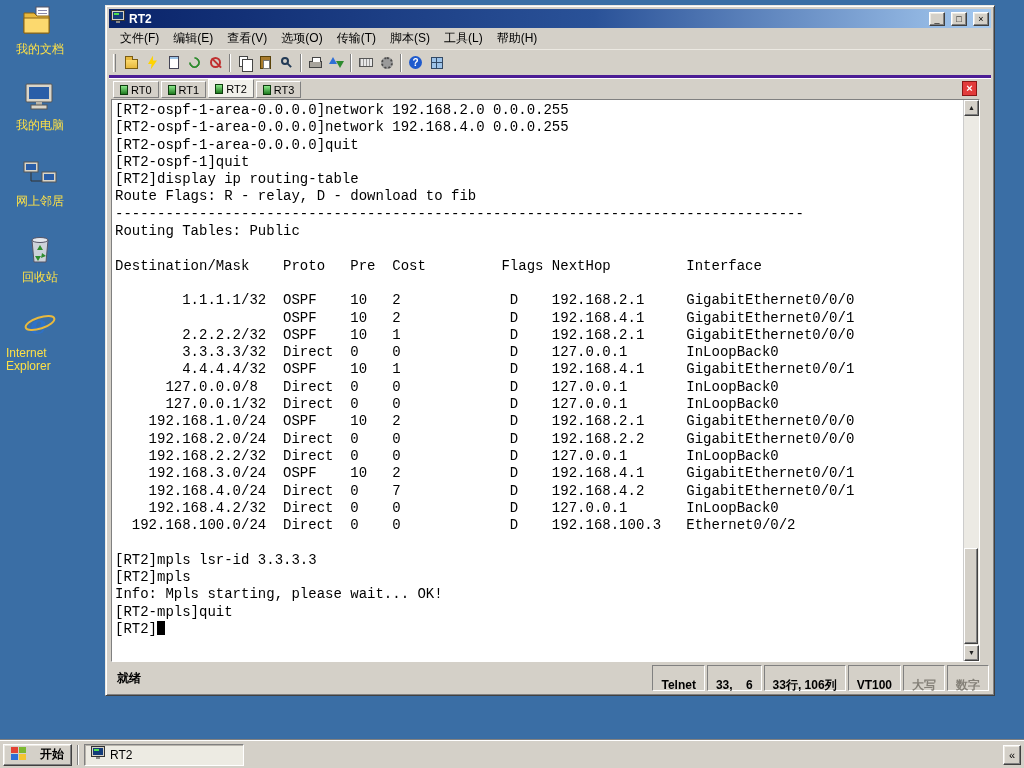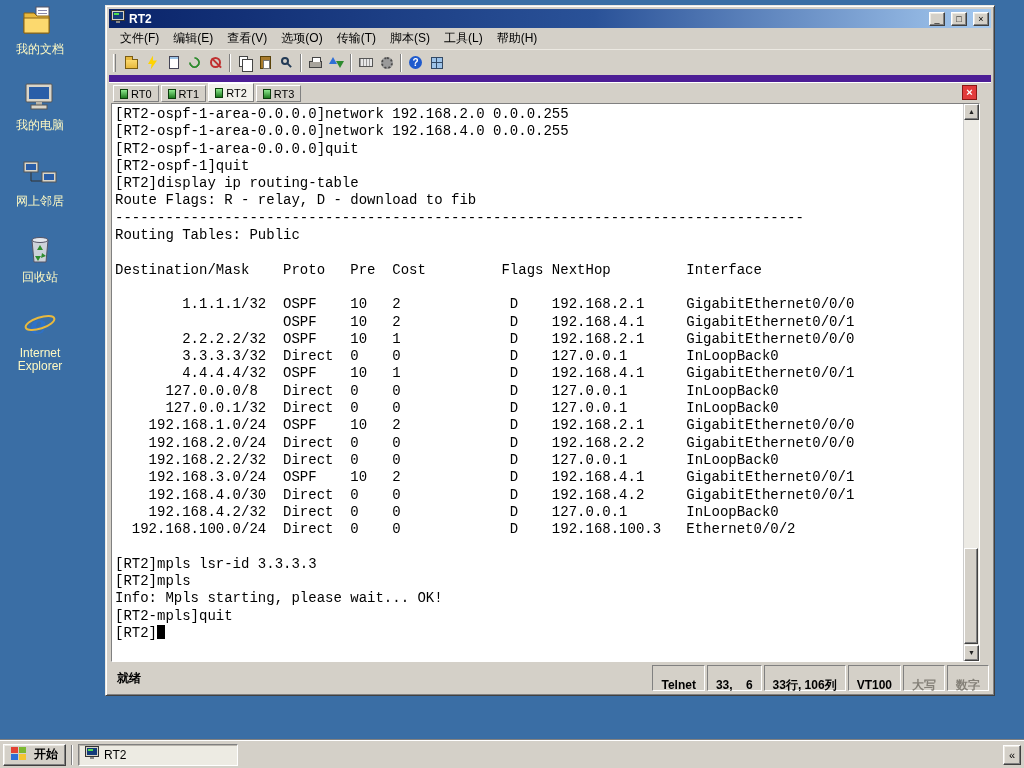--- a/index.html
+++ b/index.html
@@ -8,21 +8,21 @@
     background:#3A6EA5;
     overflow:hidden;
     position:relative;
     font-family:"Liberation Sans", sans-serif;
     -webkit-font-smoothing:none;
   }
 
   
   .dicons{position:absolute;left:6px;top:6px;width:68px;display:flex;flex-direction:column;gap:26px;}
   .dicon{display:flex;flex-direction:column;align-items:center;gap:3px;cursor:default;}
-  .dlabel{color:#fef9c3;font-size:12px;line-height:13px;text-align:center;}
+  .dlabel{color:#fde047;font-size:12px;line-height:13px;text-align:left;}
 
   
   .window{
     position:absolute;left:105px;top:5px;width:890px;height:691px;
     background:#D4D0C8;
     border:1px solid;border-color:#ECE9E2 #404040 #404040 #ECE9E2;
     box-shadow:inset 1px 1px 0 #fff, inset -1px -1px 0 #808080;
     padding:3px;
     display:flex;flex-direction:column;
   }
@@ -64,21 +64,21 @@
   .sh-print::before{content:"";position:absolute;left:2px;top:-5px;width:7px;height:4px;background:#fff;border:1px solid #444;border-bottom:none;}
   .sh-transfer{position:relative;width:15px;height:15px;}
   .sh-transfer::before{content:"";position:absolute;left:0;top:2px;width:0;height:0;border-left:4px solid transparent;border-right:4px solid transparent;border-bottom:7px solid #2F6FD6;}
   .sh-transfer::after{content:"";position:absolute;right:0;bottom:2px;width:0;height:0;border-left:4px solid transparent;border-right:4px solid transparent;border-top:7px solid #2E8B2E;}
   .sh-keyboard{width:14px;height:9px;background:#E8E8E8;border:1px solid #555;background-image:repeating-linear-gradient(90deg,#999 0,#999 1px,transparent 1px,transparent 3px);}
   .sh-gear{width:12px;height:12px;border-radius:50%;background:#9A9A9A;border:2px dotted #4a4a4a;}
   .sh-help{width:13px;height:13px;border-radius:50%;background:#1E5ACD;color:#fff;font:bold 10px/13px "Liberation Sans",sans-serif;text-align:center;}
   .sh-grid{width:12px;height:12px;border:1px solid #334a66;background:linear-gradient(#334a66,#334a66) 50% 0/1px 100% no-repeat,linear-gradient(#334a66,#334a66) 0 50%/100% 1px no-repeat,#9EC3E8;}
 
   
-  .tabbar{flex:0 0 22px;display:flex;align-items:flex-end;gap:19px;padding:1px 14px 1px 4px;border-top:7px solid #4c1d95;box-shadow:inset 0 1px 0 #fff;justify-content:space-between;}
+  .tabbar{flex:0 0 22px;display:flex;align-items:flex-end;gap:19px;padding:1px 14px 1px 4px;border-top:3px solid #4c1d95;box-shadow:inset 0 1px 0 #fff;justify-content:space-between;}
   .tab{display:flex;align-items:center;gap:3px;height:17px;padding:0 6px;font-size:11px;background:#D4D0C8;border:1px solid;border-color:#fff #808080 #808080 #fff;}
   .tab.active{background:#F2F1EB;height:19px;}
   .tab-led{width:8px;height:10px;background:linear-gradient(#8CE88C,#1E7A1E);border:1px solid #0C3C0C;}
   .tab-close{margin-left:auto;width:15px;height:15px;background:#E23B3B;border:1px solid #8a1515;color:#fff;font:bold 11px/13px "Liberation Sans",sans-serif;text-align:center;margin-bottom:2px;}
 
   
   .term-wrap{flex:1;display:flex;width:869px;margin-left:2px;border:1px solid;border-color:#808080 #fff #fff #808080;background:#fff;overflow:hidden;}
   .term{flex:1;padding:2px 0 0 3px;font-family:Liberation Mono, monospace;font-size:14px;color:#000;overflow:hidden;}
   .term-line{white-space:pre;height:17.3px;line-height:17.3px;}
   .cursor{display:inline-block;width:7.6px;height:14px;background:#000;vertical-align:-2px;}
@@ -89,21 +89,21 @@
 
   
   .statusbar{flex:0 0 20px;display:flex;align-items:center;gap:2px;font-size:12px;padding:1px 2px;margin-top:2px;font-weight:bold;}
   .sb-ready{flex:1;padding-left:6px;}
   .sb-panel{white-space:pre;padding:12px 8px;height:16px;line-height:15px;border:1px solid;border-color:#808080 #fff #fff #808080;}
   .sb-panel.dim{color:#848078;}
 
   
   .taskbar{position:absolute;left:0;bottom:0;width:1024px;height:28px;background:#D4D0C8;border-top:1px solid #fff;box-shadow:0 -1px 0 #808080;display:flex;align-items:center;gap:3px;padding:0 3px;}
   .raised{background:#D4D0C8;border:1px solid;border-color:#fff #404040 #404040 #fff;box-shadow:inset -1px -1px 0 #808080, inset 1px 1px 0 #ECE9E2;}
-  .start{display:flex;align-items:center;gap:8px;height:22px;padding:0 7px;font-weight:bold;font-size:12px;font-family:"Liberation Sans",sans-serif;}
+  .start{display:flex;align-items:center;gap:14px;height:22px;padding:0 7px;font-weight:bold;font-size:12px;font-family:"Liberation Sans",sans-serif;}
   .tb-div{width:2px;height:20px;border-left:1px solid #808080;border-right:1px solid #fff;margin:0 2px;}
   .task{display:flex;align-items:center;gap:5px;width:160px;height:22px;padding:0 6px;font-size:12px;background:#EDEBE3;border:1px solid;border-color:#808080 #fff #fff #808080;box-shadow:inset 1px 1px 0 #b8b4ac;}
   .tb-chevron{margin-left:auto;width:18px;height:20px;font-size:11px;line-height:18px;text-align:center;}
 </style>
 </head>
 <body>
 
 <div>
 
   <div class="dicons">
@@ -285,21 +285,21 @@
           <div class="term-line">                    OSPF    10   2             D    192.168.4.1     GigabitEthernet0/0/1</div>
           <div class="term-line">        2.2.2.2/32  OSPF    10   1             D    192.168.2.1     GigabitEthernet0/0/0</div>
           <div class="term-line">        3.3.3.3/32  Direct  0    0             D    127.0.0.1       InLoopBack0</div>
           <div class="term-line">        4.4.4.4/32  OSPF    10   1             D    192.168.4.1     GigabitEthernet0/0/1</div>
           <div class="term-line">      127.0.0.0/8   Direct  0    0             D    127.0.0.1       InLoopBack0</div>
           <div class="term-line">      127.0.0.1/32  Direct  0    0             D    127.0.0.1       InLoopBack0</div>
           <div class="term-line">    192.168.1.0/24  OSPF    10   2             D    192.168.2.1     GigabitEthernet0/0/0</div>
           <div class="term-line">    192.168.2.0/24  Direct  0    0             D    192.168.2.2     GigabitEthernet0/0/0</div>
           <div class="term-line">    192.168.2.2/32  Direct  0    0             D    127.0.0.1       InLoopBack0</div>
           <div class="term-line">    192.168.3.0/24  OSPF    10   2             D    192.168.4.1     GigabitEthernet0/0/1</div>
-          <div class="term-line">    192.168.4.0/30  Direct  0    0             D    192.168.4.2     GigabitEthernet0/0/1</div>
+          <div class="term-line">    192.168.4.0/24  Direct  0    7             D    192.168.4.2     GigabitEthernet0/0/1</div>
           <div class="term-line">    192.168.4.2/32  Direct  0    0             D    127.0.0.1       InLoopBack0</div>
           <div class="term-line">  192.168.100.0/24  Direct  0    0             D    192.168.100.3   Ethernet0/0/2</div>
           <div class="term-line"></div>
           <div class="term-line">[RT2]mpls lsr-id 3.3.3.3</div>
           <div class="term-line">[RT2]mpls</div>
           <div class="term-line">Info: Mpls starting, please wait... OK!</div>
           <div class="term-line">[RT2-mpls]quit</div>
           <div class="term-line">[RT2]<span class="cursor"></span></div>
         </div>
       <div class="vscroll">

